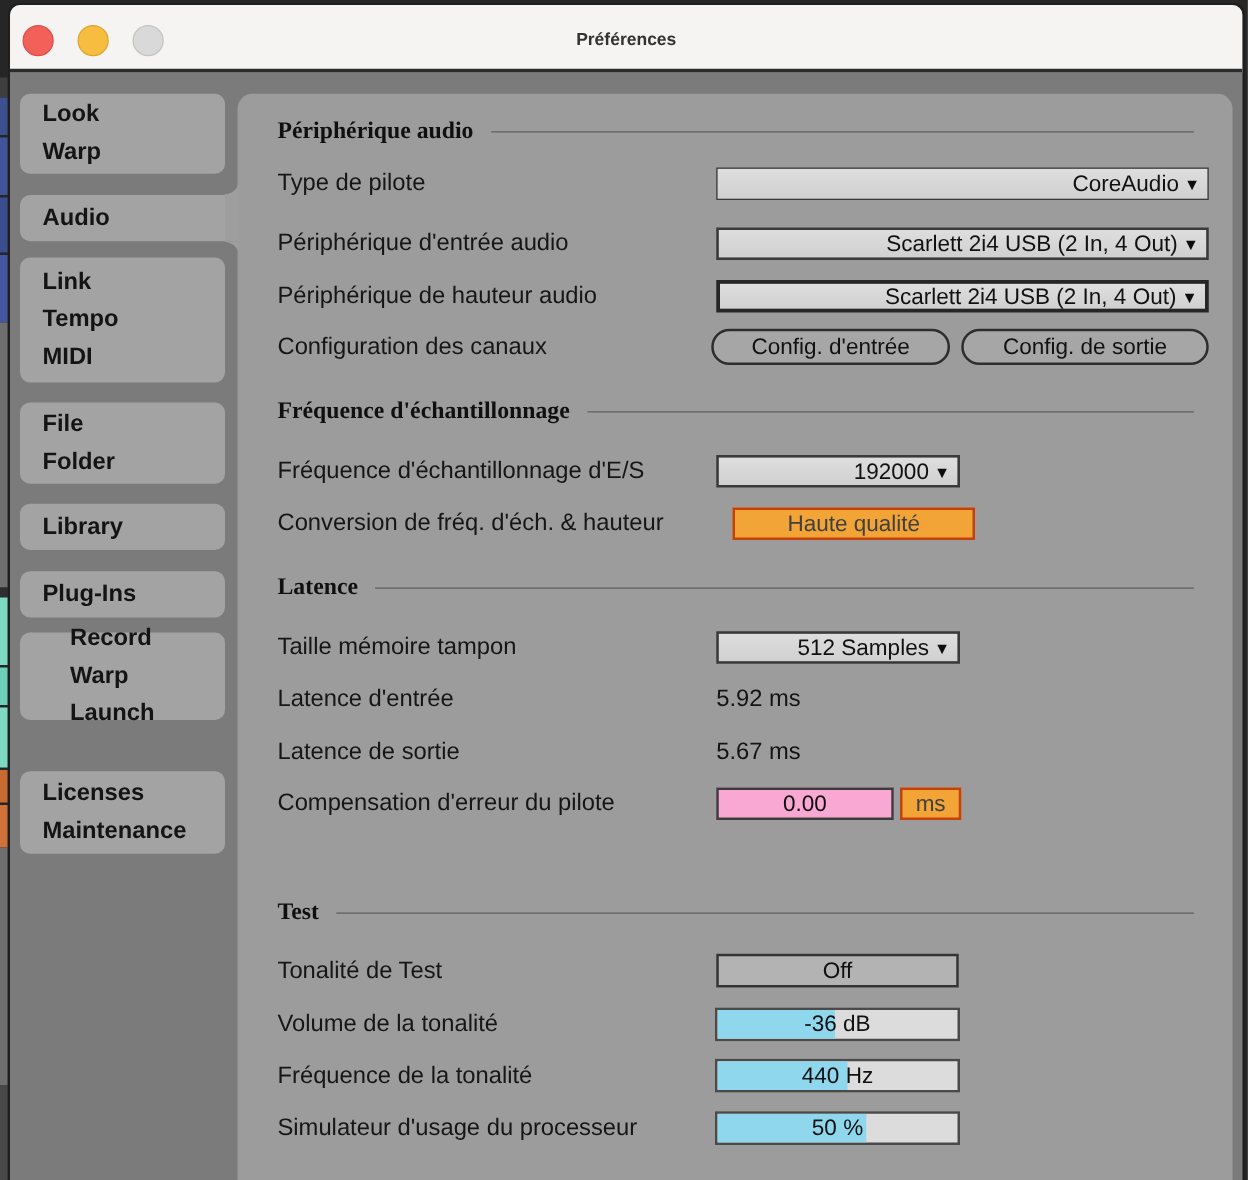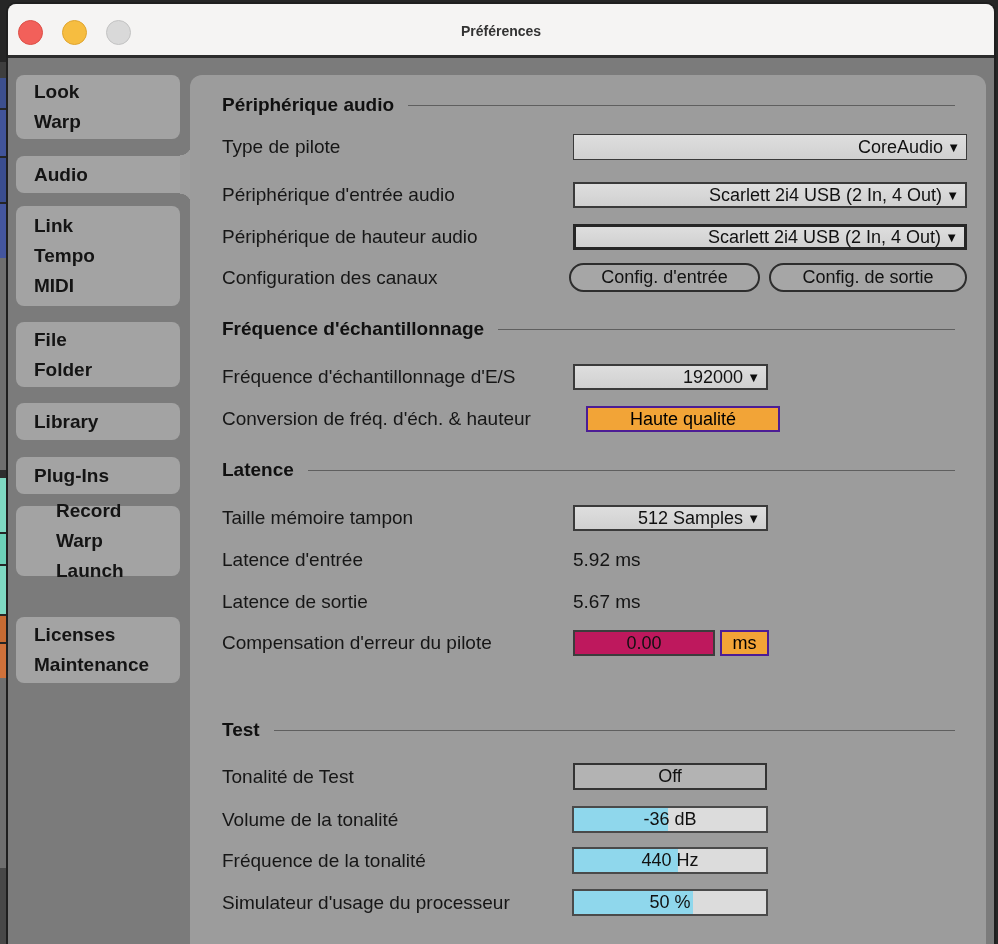--- a/index.html
+++ b/index.html
@@ -44,21 +44,21 @@
                 background:#9e9e9e; }
   .fillet { position:absolute; left:172px; width:12px; height:12px; }
   .fillet.t { top:140px; background:radial-gradient(circle at 0 0,    #7b7b7b 11px, #9e9e9e 11.5px); }
   .fillet.b { top:189px; background:radial-gradient(circle at 0 100%, #7b7b7b 11px, #9e9e9e 11.5px); }
 
   
   .panel { position:absolute; left:182px; right:8px; top:71px; bottom:0;
            background:#9c9c9c; border-radius:12px 12px 0 0; }
 
   .sec { position:absolute; left:32px; right:31px; height:26px;
-         display:flex; align-items:center; }
+         display:flex; align-items:center;font-family:Liberation Serif, serif; }
   .sec .t { font-size:19px; font-weight:bold; color:#101010; white-space:nowrap; }
   .sec .line { flex:1; height:1px; background:#5f5f5f; margin-left:14px; }
   .sec1 { top:17px; } .sec2 { top:241px; } .sec3 { top:382px; } .sec4 { top:642px; }
 
   .row { position:absolute; left:0; right:0; }
   .lbl { position:absolute; left:32px; font-size:19px; color:#161616; white-space:nowrap; }
   .val { position:absolute; left:383px; font-size:19px; color:#141414; white-space:nowrap; }
 
   
   .dd { position:absolute; background:linear-gradient(#dedede,#d0d0d0);
@@ -70,26 +70,26 @@
   .dd.small { left:383px; width:195px; }
   .dd.b2 { border-width:2px; }
   .dd.focus { border:3px solid #262626; }
 
   
   .pill { position:absolute; height:29px; border:2px solid #2d2d2d; border-radius:15px;
           background:#a6a6a6; display:flex; align-items:center; justify-content:center;
           font-size:18px; color:#111; cursor:default; }
 
   
-  .orange { position:absolute; background:#f2a437; border:2px solid #4c1d95;
+  .orange { position:absolute; background:#f2a437; border:2px solid #c2410c;
             display:flex; align-items:center; justify-content:center;
-            font-size:18px; color:#000000; cursor:default; }
-
-  
-  .numbox { position:absolute; background:#be185d; border:2px solid #3c3c3c;
+            font-size:18px; color:#404040; cursor:default; }
+
+  
+  .numbox { position:absolute; background:#f9a8d4; border:2px solid #3c3c3c;
             display:flex; align-items:center; justify-content:center;
             font-size:18px; color:#111; cursor:default; }
 
   
   .graybtn { position:absolute; left:383px; width:194px; height:27px;
              background:#b3b3b3; border:2px solid #333;
              display:flex; align-items:center; justify-content:center;
              font-size:18px; color:#111; cursor:default; }
 
   

